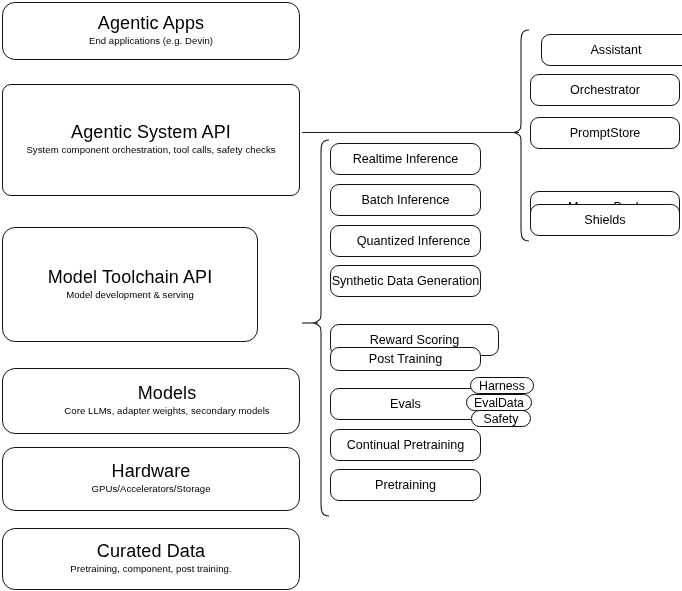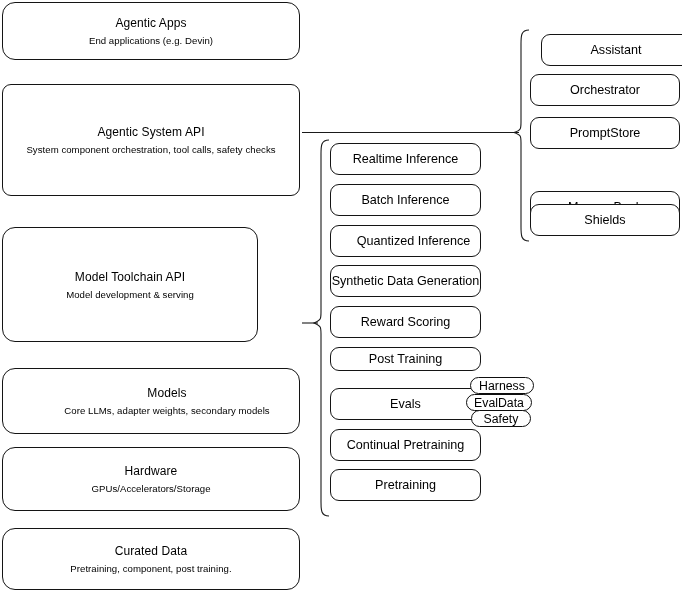--- a/index.html
+++ b/index.html
@@ -33,21 +33,21 @@
     display: flex;
     flex-direction: column;
     align-items: center;
     justify-content: center;
     text-align: center;
     z-index: 3;
   }
 
   
   .layer .title {
-    font-size: 12px;
+    font-size: 18px;
     line-height: 17px;
     letter-spacing: .1px;
     white-space: nowrap;
   }
   .layer .sub {
     font-size: 9.6px;
     line-height: 13px;
     letter-spacing: .05px;
     margin-top: 2px;
     white-space: nowrap;
@@ -167,21 +167,21 @@
   </div>
   <div class="node cap" style="left:330px; top:184px; width:151px; height:32px;">
     <span>Batch Inference</span>
   </div>
   <div class="node cap" style="left:330px; top:225px; width:151px; height:32px;padding-left:16px;">
     <span>Quantized Inference</span>
   </div>
   <div class="node cap" style="left:330px; top:265px; width:151px; height:32px;">
     <span>Synthetic Data Generation</span>
   </div>
-  <div class="node cap" style="left:330px; top:306px; width:151px; height:32px;">
+  <div class="node cap" style="left:330px; top:324px; width:169px; height:32px;">
     <span>Reward Scoring</span>
   </div>
   <div class="node cap" style="left:330px; top:347px; width:151px; height:24px;">
     <span>Post Training</span>
   </div>
   <div class="node cap" style="left:330px; top:388px; width:151px; height:32px;">
     <span>Evals</span>
   </div>
   <div class="node cap" style="left:330px; top:429px; width:151px; height:32px;">
     <span>Continual Pretraining</span>

